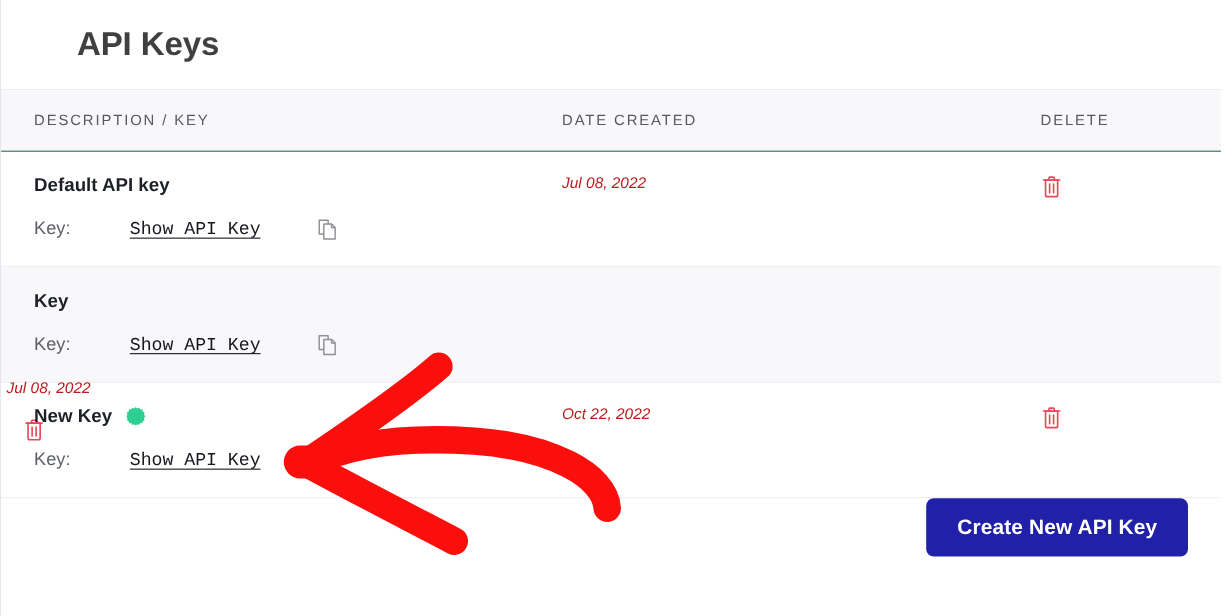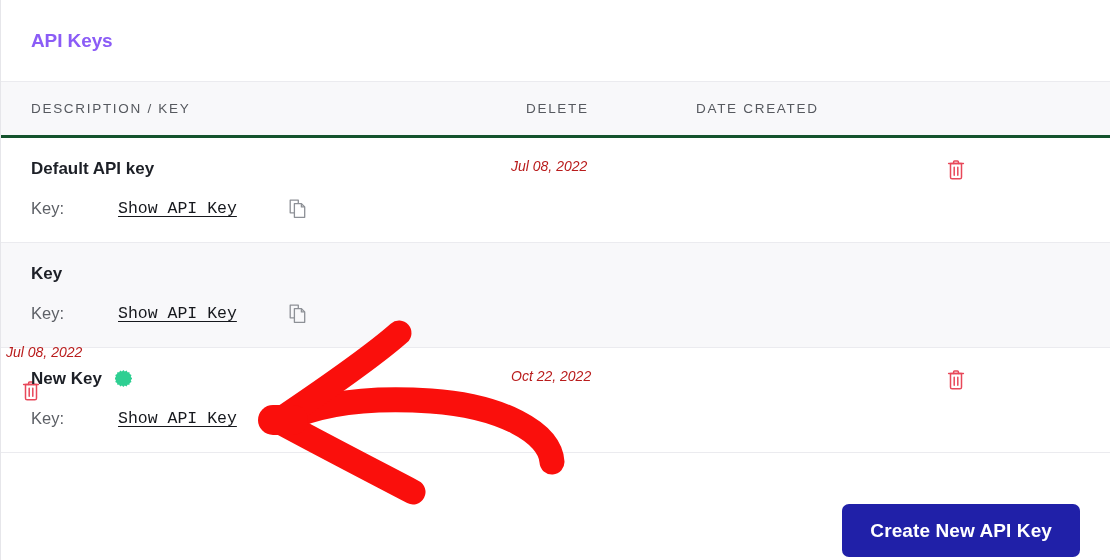--- a/index.html
+++ b/index.html
@@ -30,36 +30,37 @@
   .card-header {
     height: 82px;
     box-sizing: border-box;
     display: flex;
     align-items: center;
     padding-left: 30px;
     background: #ffffff;
     border-bottom: 1px solid #ebebef;
   }
   .page-title {
-    font-size: 19px;
+    font-size: 30px;
     font-weight: 700;
-    color: #8b5cf6;
+    color: #404040;
     letter-spacing: -0.1px;
     line-height: 1;
+    margin-left: 39px;
   }
 
   
   .table {
     width: 1110px;
     box-sizing: border-box;
   }
   .thead {
     height: 56px;
     background: #f8f8fa;
-    border-bottom: 3px solid #14532d;
+    border-bottom: 1px solid #14532d;
     display: flex;
     align-items: center;
     box-sizing: border-box;
   }
   .th {
     font-size: 13.5px;
     font-weight: 400;
     letter-spacing: 1.7px;
     color: #56595f;
     text-transform: uppercase;
@@ -152,21 +153,21 @@
     background: none;
     border: none;
     padding: 0;
   }
 
   
   .footer {
     height: 104px;
     box-sizing: border-box;
     display: flex;
-    align-items: flex-end;
+    align-items: flex-start;
     justify-content: flex-end;
     padding-right: 30px;
     background: #ffffff;
   }
   .primary-btn {
     background: #2020a8;
     color: #ffffff;
     font-size: 19px;
     font-weight: 700;
     letter-spacing: 0.1px;
@@ -196,22 +197,22 @@
 <div class="card">
 
   <div class="card-header">
     <div class="page-title">API Keys</div>
   </div>
 
   <div class="table">
 
     <div class="thead">
       <div class="th col-desc">DESCRIPTION / KEY</div>
+      <div class="th col-date">DATE CREATED</div>
       <div class="th col-del">DELETE</div>
-      <div class="th col-date">DATE CREATED</div>
     </div>
 
     <div class="trow">
       <div class="cell col-desc">
         <div class="key-name">
           <span>Default API key</span>
         </div>
         <div class="key-line">
           <span class="key-label">Key:</span>
           <span class="show-key-link">Show API Key</span>

